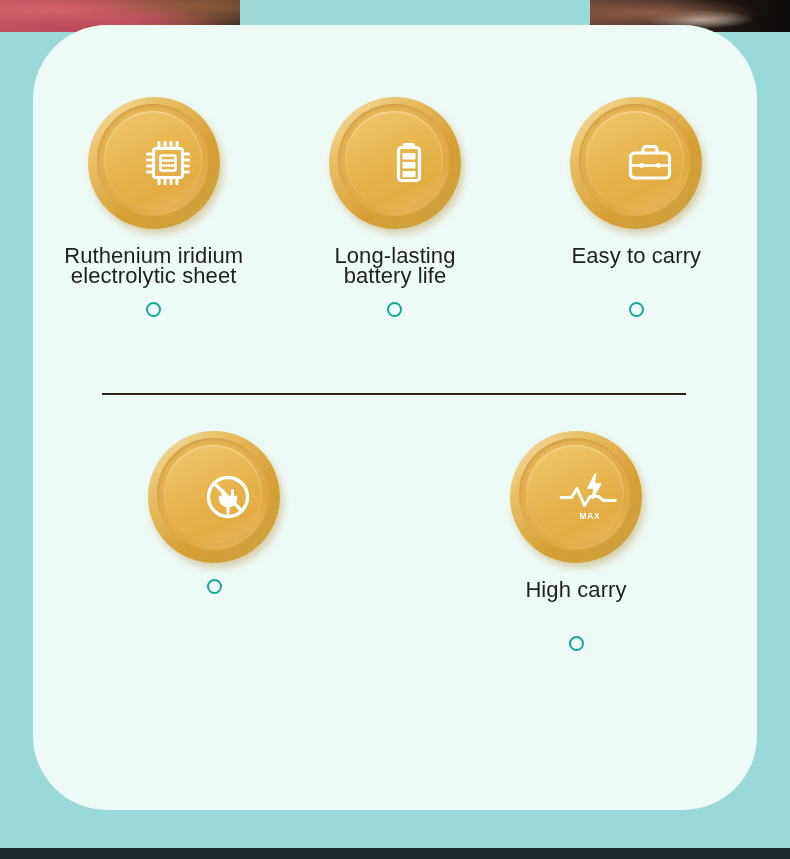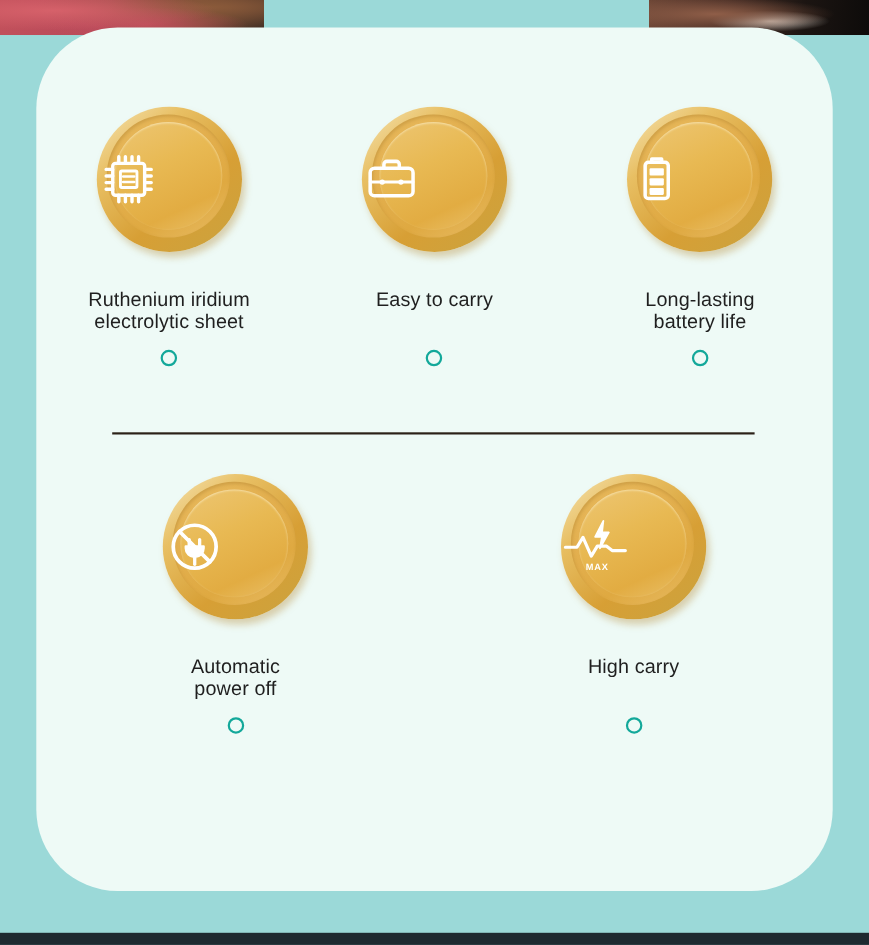--- a/index.html
+++ b/index.html
@@ -124,32 +124,32 @@
   .badge .face {
     position: absolute;
     left: 16px; top: 14px;
     width: 98px; height: 98px;
     border-radius: 50%;
     background: linear-gradient(155deg, #edc673 0%, #e8b953 40%, #e2ac42 75%, #e9bf67 100%);
     box-shadow: inset 0 1px 2px rgba(255,248,220,0.55);
   }
   .badge .glyph {
     position: absolute;
-    left: 0; top: 0;
+    left: 14px; top: 0;
     width: 132px; height: 132px;
     display: flex;
     align-items: center;
-    justify-content: flex-start;
+    justify-content: center;
   }
   .badge .glyph svg { display: block; }
 
   
   .feature-label {
-    margin-top: 33px;
-    font-size: 18px;
+    margin-top: 17px;
+    font-size: 22px;
     line-height: 20px;
     color: #1f1f1f;
     text-align: center;
     white-space: pre-line;
     letter-spacing: 0.1px;
   }
 
   
   .bullet {
     margin-top: 16px;
@@ -201,58 +201,58 @@
             <path d="M8.5 20h6M8.5 26h6M8.5 32h6M8.5 38h6"></path>
             <path d="M43.5 20h6M43.5 26h6M43.5 32h6M43.5 38h6"></path>
           </svg>
         </div>
       </div>
       <div class="feature-label">Ruthenium iridium
 electrolytic sheet</div>
       <div class="bullet"></div>
     </div>
 
+    <div class="feature two-line">
+      <div class="badge">
+        <div class="rim-shadow"></div>
+        <div class="rim-outer"></div>
+        <div class="rim-inner"></div>
+        <div class="face"></div>
+        <div class="glyph">
+          <svg width="54" height="54" viewBox="0 0 54 54" fill="none" stroke="#ffffff" stroke-width="3.2" stroke-linejoin="round">
+            <rect x="16.5" y="11.5" width="21" height="33" rx="3"></rect>
+            <path d="M22.5 11.5V8.5h9v3" stroke-linecap="round"></path>
+            <rect x="20.5" y="17" width="13" height="6.6" rx="1" fill="#ffffff" stroke="none"></rect>
+            <rect x="20.5" y="26" width="13" height="6.6" rx="1" fill="#ffffff" stroke="none"></rect>
+            <rect x="20.5" y="35" width="13" height="6.2" rx="1" fill="#ffffff" stroke="none"></rect>
+          </svg>
+        </div>
+      </div>
+      <div class="feature-label">Long-lasting
+battery life</div>
+      <div class="bullet"></div>
+    </div>
+
     <div class="feature one-line">
       <div class="badge">
         <div class="rim-shadow"></div>
         <div class="rim-outer"></div>
         <div class="rim-inner"></div>
         <div class="face"></div>
         <div class="glyph">
           <svg width="54" height="54" viewBox="0 0 54 54" fill="none" stroke="#ffffff" stroke-width="3.2" stroke-linecap="round" stroke-linejoin="round">
             <rect x="7.5" y="17" width="39" height="25" rx="4"></rect>
             <path d="M20 17v-3.5a2.8 2.8 0 0 1 2.8-2.8h8.4a2.8 2.8 0 0 1 2.8 2.8V17"></path>
             <path d="M7.5 29.5h39" stroke-width="2.6"></path>
             <circle cx="18.5" cy="29.5" r="2.4" fill="#ffffff" stroke="none"></circle>
             <circle cx="35.5" cy="29.5" r="2.4" fill="#ffffff" stroke="none"></circle>
           </svg>
         </div>
       </div>
       <div class="feature-label">Easy to carry</div>
-      <div class="bullet"></div>
-    </div>
-
-    <div class="feature two-line">
-      <div class="badge">
-        <div class="rim-shadow"></div>
-        <div class="rim-outer"></div>
-        <div class="rim-inner"></div>
-        <div class="face"></div>
-        <div class="glyph">
-          <svg width="54" height="54" viewBox="0 0 54 54" fill="none" stroke="#ffffff" stroke-width="3.2" stroke-linejoin="round">
-            <rect x="16.5" y="11.5" width="21" height="33" rx="3"></rect>
-            <path d="M22.5 11.5V8.5h9v3" stroke-linecap="round"></path>
-            <rect x="20.5" y="17" width="13" height="6.6" rx="1" fill="#ffffff" stroke="none"></rect>
-            <rect x="20.5" y="26" width="13" height="6.6" rx="1" fill="#ffffff" stroke="none"></rect>
-            <rect x="20.5" y="35" width="13" height="6.2" rx="1" fill="#ffffff" stroke="none"></rect>
-          </svg>
-        </div>
-      </div>
-      <div class="feature-label">Long-lasting
-battery life</div>
       <div class="bullet"></div>
     </div>
 
   </div>
 
   <div class="divider"></div>
 
   <div class="feature-row row-2">
 
     <div class="feature two-line">
@@ -266,22 +266,20 @@
             <circle cx="29" cy="29" r="19.5"></circle>
             <path d="M15.2 15.2 42.8 42.8"></path>
             <g>
               <path d="M24 22.5v5.2M33.5 22.5v5.2" stroke-width="3"></path>
               <path d="M20.8 27.7h16.4a1 1 0 0 1 1 1v1.6a9.2 9.2 0 0 1-9.2 9.2 9.2 9.2 0 0 1-9.2-9.2v-1.6a1 1 0 0 1 1-1z" fill="#ffffff" stroke="none"></path>
               <path d="M29 39.5v5.5" stroke-width="3"></path>
             </g>
           </svg>
         </div>
       </div>
-      <div class="feature-label">Automatic
-power off</div>
       <div class="bullet"></div>
     </div>
 
     <div class="feature one-line">
       <div class="badge">
         <div class="rim-shadow"></div>
         <div class="rim-outer"></div>
         <div class="rim-inner"></div>
         <div class="face"></div>
         <div class="glyph">

